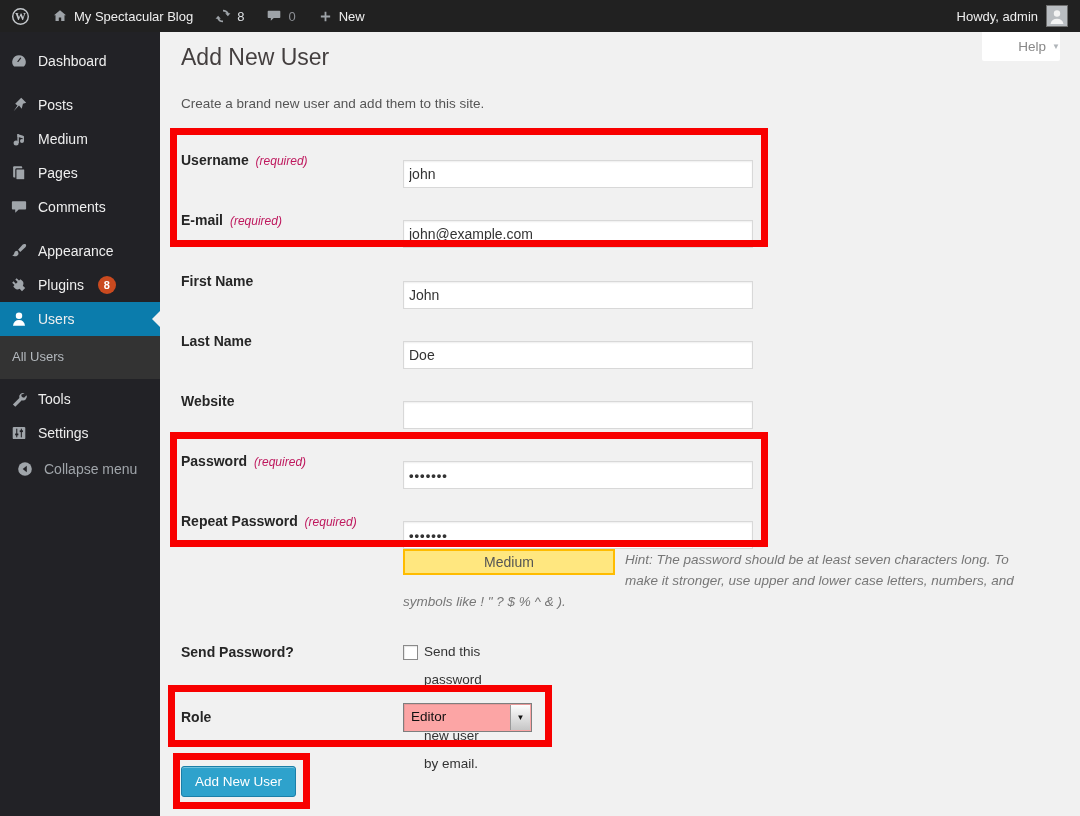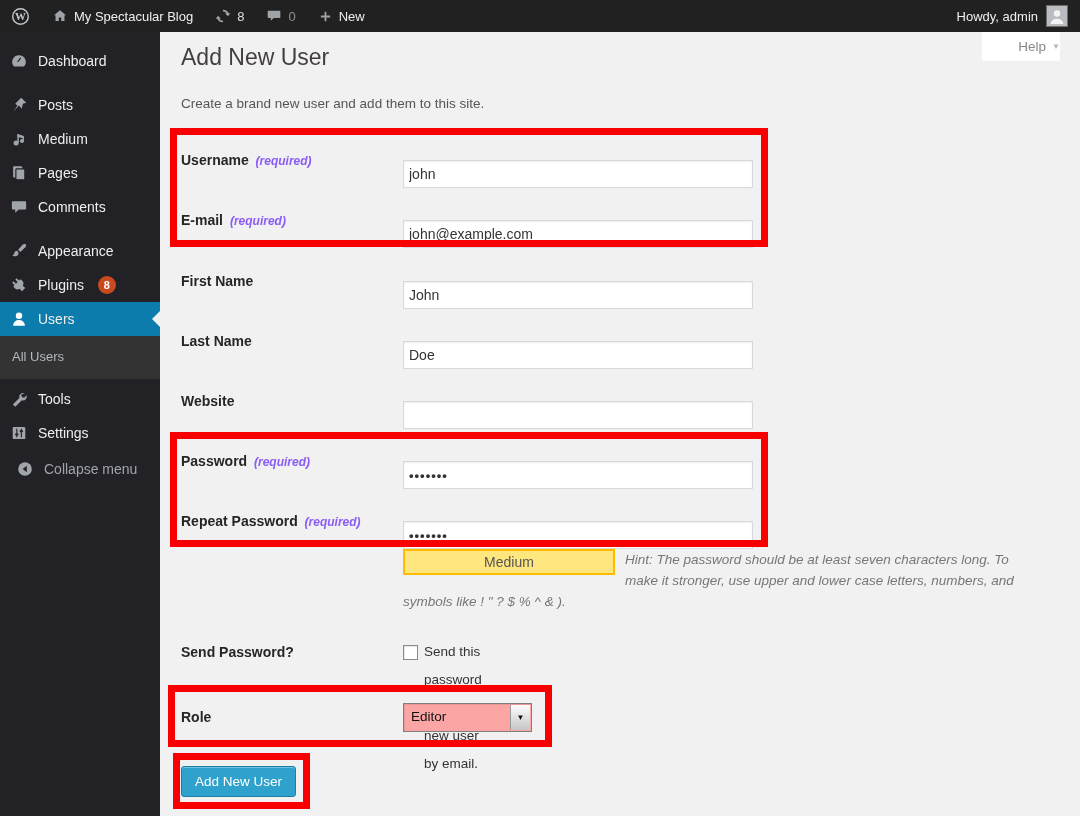--- a/index.html
+++ b/index.html
@@ -45,21 +45,21 @@
   
   #content{position:absolute;left:160px;top:32px;width:920px;height:784px;}
   #help-tab{position:absolute;left:822px;top:0;width:78px;height:29px;background:#fff;
     color:#888;font-size:13.5px;display:flex;align-items:center;justify-content:flex-end;gap:6px;
     cursor:pointer;border-radius:0 0 2px 2px;}
   #help-tab .tri{font-size:8px;color:#b0b5b9;}
   h1.title{position:absolute;left:21px;top:12px;margin:0;font-size:23px;font-weight:400;color:#443f3f;}
   .subtitle{position:absolute;left:21px;top:64px;margin:0;font-size:13.5px;color:#555;}
   .row{position:absolute;left:21px;height:28px;}
   .row .th{position:absolute;left:0;top:0;width:215px;line-height:28px;font-size:14px;color:#262626;font-weight:bold;}
-  .row .th em{font-weight:bold;font-style:italic;font-size:12px;margin-left:3px;color:#8b5cf6;}
+  .row .th em{font-weight:normal;font-style:italic;font-size:12px;margin-left:3px;color:#be185d;}
   .ti{position:absolute;left:222px;top:14px;width:338px;height:26px;border:1px solid #d8d8d8;
     background:#fff;padding:0 5px;font-size:14px;color:#333;font-family:"Liberation Sans",sans-serif;
     box-shadow:inset 0 1px 2px rgba(0,0,0,.07);}
   .ti.pw{letter-spacing:1px;font-weight:bold;font-size:13px;}
   
   #hint-wrap{position:absolute;left:243px;top:517px;width:634px;font-size:13.5px;line-height:21px;
     color:#777;font-style:italic;}
   #meter{float:left;width:208px;height:22px;margin:0 10px 12px 0;text-align:center;line-height:22px;
     background:var(--meterbg,#ffe77f);border:2px solid var(--meterbd,#ffbc00);
     font-style:normal;font-size:14px;color:#555;}

